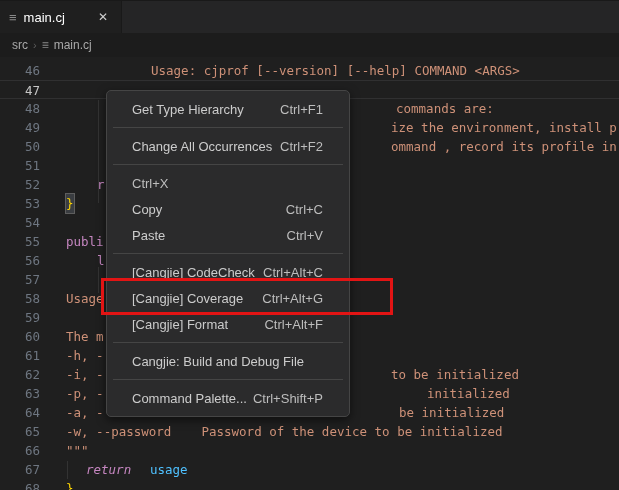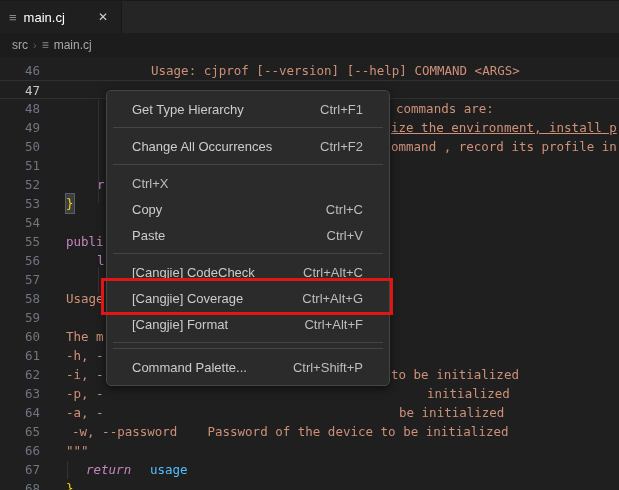--- a/index.html
+++ b/index.html
@@ -34,21 +34,21 @@
   .code-line{position:relative;height:19px;line-height:19px;white-space:pre}
   .code-line.current{border-top:1px solid #303031;border-bottom:1px solid #303031}
   .lnum{position:absolute;left:0;top:0;width:40px;text-align:right;color:var(--ln)}
   .code-line.current .lnum{color:var(--ln-cur)}
   .seg{position:absolute;top:0}
   .c-str{color:var(--c-str)} .c-kw{color:var(--c-kw)} .c-var{color:var(--c-var)} .c-brk{color:var(--c-brk)}
   .match{outline:1px solid #5e5e5e;outline-offset:0px;background:#3a3d41}
   .guide{position:absolute;width:1px;background:#333}
 
   
-  .context-menu{position:absolute;left:106px;top:90px;width:284px;background:var(--bg-menu);
+  .context-menu{position:absolute;left:106px;top:90px;width:244px;background:var(--bg-menu);
     border:1px solid var(--menu-border);border-radius:5px;box-shadow:0 3px 10px rgba(0,0,0,.55);
     padding:5px 0;z-index:10;font-size:13px;color:var(--menu-text)}
   .menu-item{height:26px;display:flex;align-items:center;padding:0 26px 0 25px;cursor:pointer}
   .menu-label{flex:1;white-space:nowrap}
   .menu-shortcut{color:var(--menu-shortcut);white-space:nowrap}
   .menu-sep{height:1px;background:var(--menu-border);margin:5px 6px}
 
   
   .red-box{position:absolute;left:101px;top:278px;width:292px;height:37px;
     border:3px solid var(--red);z-index:20;pointer-events:none}
@@ -71,37 +71,37 @@
     <span class="crumb-sep">›</span>
     <span class="file-icon">≡</span>
     <span class="crumb">main.cj</span>
   </div>
 
   <div class="editor">
     <div class="lines" id="lines">
         <div class="code-line"><span class="lnum">46</span><span class="seg c-str" style="left: 151px;">Usage: cjprof [--version] [--help] COMMAND &lt;ARGS&gt;</span></div>
         <div class="code-line current"><span class="lnum">47</span></div>
         <div class="code-line"><span class="lnum">48</span><span class="seg c-str" style="left: 396px;">commands are:</span></div>
-        <div class="code-line"><span class="lnum">49</span><span class="seg c-str" style="left: 391px; text-decoration: underline;">ize the environment, install p</span></div>
+        <div class="code-line"><span class="lnum">49</span><span class="seg c-str" style="left: 391px;">ize the environment, install p</span></div>
         <div class="code-line"><span class="lnum">50</span><span class="seg c-str" style="left: 391px;">ommand , record its profile in</span></div>
         <div class="code-line"><span class="lnum">51</span></div>
         <div class="code-line"><span class="lnum">52</span><span class="seg c-kw" style="left: 97px;">r</span></div>
         <div class="code-line"><span class="lnum">53</span><span class="seg c-brk match" style="left: 66px;">}</span></div>
         <div class="code-line"><span class="lnum">54</span></div>
         <div class="code-line"><span class="lnum">55</span><span class="seg c-kw" style="left: 66px;">publi</span></div>
         <div class="code-line"><span class="lnum">56</span><span class="seg c-kw" style="left: 97px;">l</span></div>
         <div class="code-line"><span class="lnum">57</span></div>
         <div class="code-line"><span class="lnum">58</span><span class="seg c-str" style="left: 66px;">Usage</span></div>
         <div class="code-line"><span class="lnum">59</span></div>
         <div class="code-line"><span class="lnum">60</span><span class="seg c-str" style="left: 66px;">The m</span></div>
         <div class="code-line"><span class="lnum">61</span><span class="seg c-str" style="left: 66px;">-h, -</span></div>
         <div class="code-line"><span class="lnum">62</span><span class="seg c-str" style="left: 66px;">-i, -</span><span class="seg c-str" style="left: 391px;">to be initialized</span></div>
         <div class="code-line"><span class="lnum">63</span><span class="seg c-str" style="left: 66px;">-p, -</span><span class="seg c-str" style="left: 399px; margin-left: 28px;">initialized</span></div>
         <div class="code-line"><span class="lnum">64</span><span class="seg c-str" style="left: 66px;">-a, -</span><span class="seg c-str" style="left: 399px;">be initialized</span></div>
-        <div class="code-line"><span class="lnum">65</span><span class="seg c-str" style="left: 66px; margin-left: 6px;">-w, --password    Password of the device to be initialized</span></div>
+        <div class="code-line"><span class="lnum">65</span><span class="seg c-str" style="left: 66px;">-w, --password    Password of the device to be initialized</span></div>
         <div class="code-line"><span class="lnum">66</span><span class="seg c-str" style="left: 66px;">"""</span></div>
         <div class="code-line"><span class="lnum">67</span><span class="seg c-kw" style="left: 86px; font-style: italic;">return</span><span class="seg c-var" style="left: 150px;">usage</span></div>
         <div class="code-line"><span class="lnum">68</span><span class="seg c-brk" style="left: 66px;">}</span></div>
       </div>
   <div class="guide" style="left: 98px; top: 43px; height: 103px;"></div>
       <div class="guide" style="left: 98px; top: 210px; height: 26px;"></div>
       <div class="guide" style="left: 67px; top: 404px; height: 18px;"></div>
     </div>
 
   <div class="context-menu" id="menu">
@@ -133,20 +133,24 @@
       </div>
       <div class="menu-item">
         <span class="menu-label">[Cangjie] Coverage</span>
         <span class="menu-shortcut">Ctrl+Alt+G</span>
       </div>
       <div class="menu-item">
         <span class="menu-label">[Cangjie] Format</span>
         <span class="menu-shortcut">Ctrl+Alt+F</span>
       </div>
       <div class="menu-sep"></div>
+      <div class="menu-item">
+        <span class="menu-label">Cangjie: Build and Debug File</span>
+        <span class="menu-shortcut"></span>
+      </div>
       <div class="menu-sep"></div>
       <div class="menu-item">
         <span class="menu-label">Command Palette...</span>
         <span class="menu-shortcut">Ctrl+Shift+P</span>
       </div>
     </div>
 
   <div class="red-box"></div>
 
 </div>

